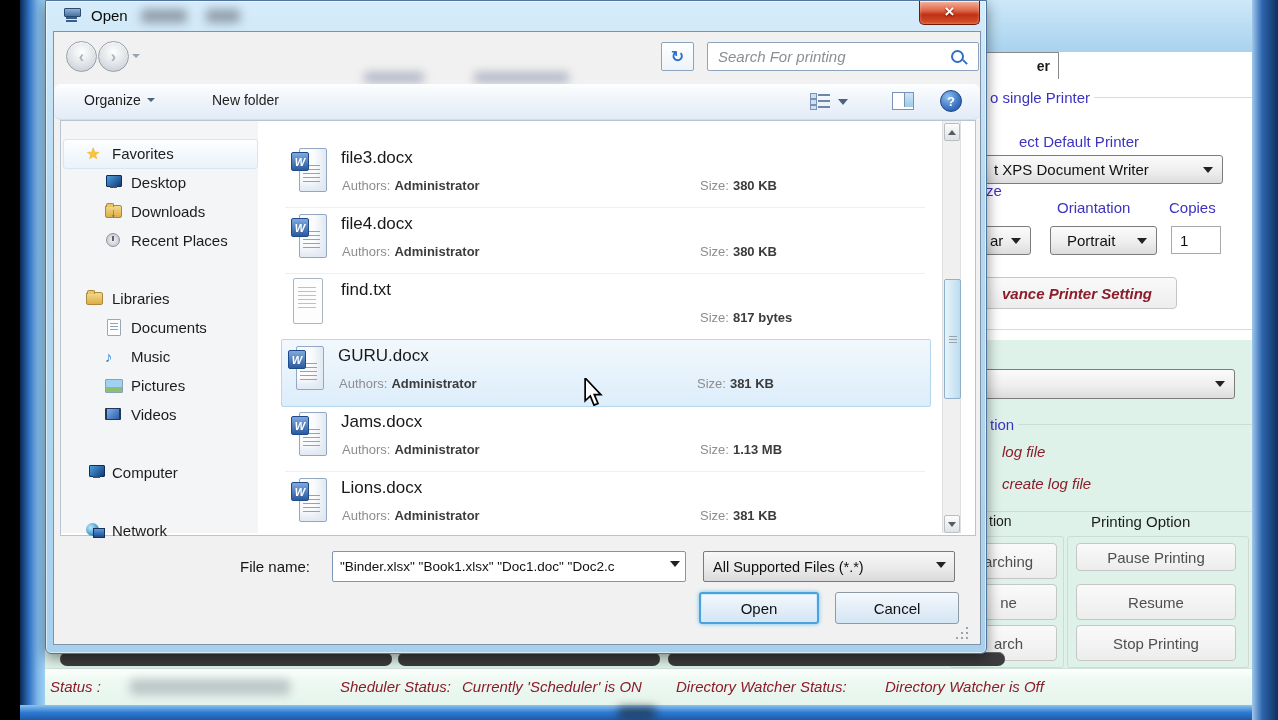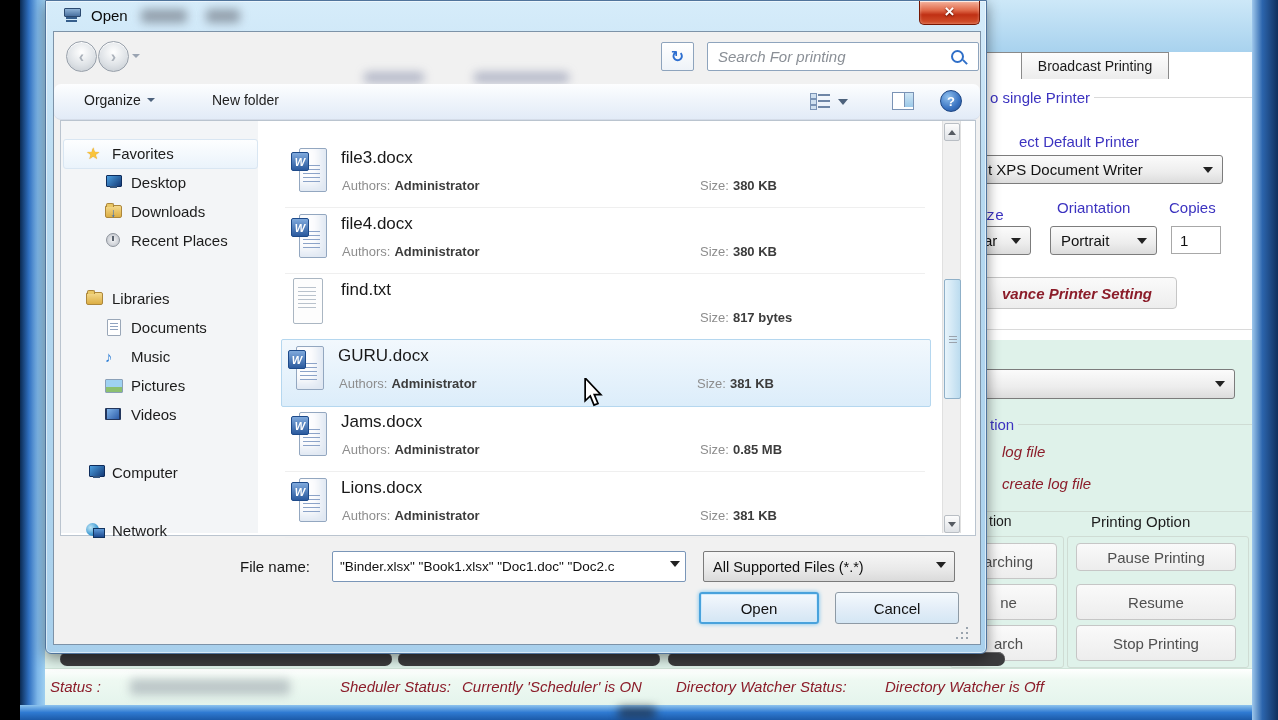--- a/index.html
+++ b/index.html
@@ -22,21 +22,21 @@
   .tab{position:absolute;top:52px;height:27px;box-sizing:border-box;border:1px solid #8a8a8a;border-bottom:none;
     display:flex;align-items:center;justify-content:center;font-size:14px;color:#1b1b1b;}
   #tab-frag{left:930px;width:84px;background:#fff;border-left:none;font-weight:bold;justify-content:flex-end;padding-right:8px;}
   #tab-broadcast{left:976px;width:148px;background:linear-gradient(#fdfdfd,#ececec);}
   .groupbox{position:absolute;border:1px solid #d8ddda;border-radius:3px;}
   .indigo{color:#3c33c0;}
   .maroon{color:#8b1c29;font-style:italic;}
   .applabel{position:absolute;font-size:15px;}
   .dd{position:absolute;box-sizing:border-box;border:1px solid #7c7c7c;border-radius:3px;
      background:linear-gradient(#fbfbfb,#ededed 60%,#dcdcdc);display:flex;align-items:center;
-     font-size:15px;color:#111;padding-left:10px;}
+     font-size:15px;color:#111;padding-left:16px;}
   .dd .caret{position:absolute;right:9px;top:50%;margin-top:-3px;}
   .caret{width:0;height:0;border-left:5px solid transparent;border-right:5px solid transparent;border-top:6px solid #222;}
   .appbtn{position:absolute;box-sizing:border-box;border:1px solid #c6c6c6;border-radius:4px;
      background:linear-gradient(#fafafa,#ededed);display:flex;align-items:center;justify-content:center;
      font-size:15px;color:#4f4f4f;}
   #darkbar1,#darkbar2,#darkbar3{position:absolute;top:652px;height:14px;background:#3c3c3e;border-radius:7px;box-shadow:inset 0 1px 0 #6a6a6c;}
   
   #statusbar{position:absolute;left:45px;top:668px;width:1207px;height:37px;
      background:linear-gradient(#ffffff,#eef9f2 30%,#e4f4ec);border-top:1px solid #cfe3d8;}
   #statusbar span{position:absolute;top:9px;font-size:15px;white-space:nowrap;}
@@ -178,32 +178,31 @@
 <body>
 
 <div class="abs" id="strip-black"></div>
 <div class="abs" id="strip-left"></div>
 
 <div class="abs" id="app-bg">
   <div id="app-topblue"></div>
   <div id="app-whitepanel"></div>
 
   <div class="tab" id="tab-frag">er</div>
-  <div class="tab" id="tab-broadcast">Broadcast Printing</div>
 
   <div class="groupbox" style="left:925px;top:97px;width:321px;height:231px;border-color:#dadada;"></div>
   <div class="applabel indigo" style="left:941px;top:89px;background:#fff;padding:0 4px;">o single Printer</div>
   <div class="applabel indigo" style="left:941px;top:133px;padding-left:33px;">ect Default Printer</div>
 
   <div class="dd" style="left:932px;top:155px;width:246px;height:29px;">
     <span>t XPS Document Writer</span>
     <span class="caret"></span>
   </div>
 
-  <div class="applabel indigo" style="left:941px;top:208px;font-family:Liberation Mono, monospace;">ze</div>
+  <div class="applabel indigo" style="left:941px;top:182px;">ze</div>
   <div class="applabel indigo" style="left:1012px;top:199px;">Oriantation</div>
   <div class="applabel indigo" style="left:1124px;top:199px;">Copies</div>
 
   <div class="dd" style="left:928px;top:226px;width:58px;height:29px;">
     <span>ar</span>
     <span class="caret"></span>
   </div>
   <div class="dd" style="left:1005px;top:226px;width:107px;height:29px;">
     <span>Portrait</span>
     <span class="caret"></span>
@@ -425,21 +424,21 @@
           <span class="fmeta"><span>Authors:</span><b>Administrator</b></span>
           <span class="fsize"><span>Size:</span><b>381 KB</b></span>
         </div>
         <div class="frow" style="top:285px;">
           <span class="word-icon">
               <span class="pg"></span>
               <span class="wb">W</span>
             </span>
           <span class="fname">Jams.docx</span>
           <span class="fmeta"><span>Authors:</span><b>Administrator</b></span>
-          <span class="fsize"><span>Size:</span><b>0.85 MB</b></span>
+          <span class="fsize"><span>Size:</span><b>1.13 MB</b></span>
           <span class="fsep"></span>
         </div>
         <div class="frow" style="top:351px;">
           <span class="word-icon">
               <span class="pg"></span>
               <span class="wb">W</span>
             </span>
           <span class="fname">Lions.docx</span>
           <span class="fmeta"><span>Authors:</span><b>Administrator</b></span>
           <span class="fsize"><span>Size:</span><b>381 KB</b></span>

